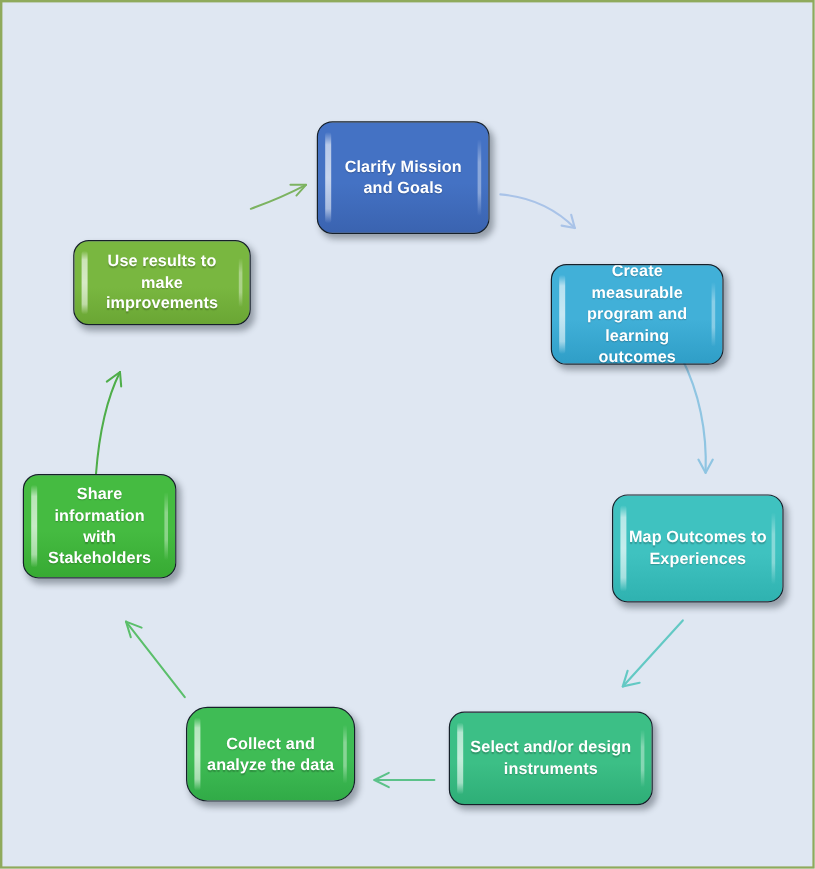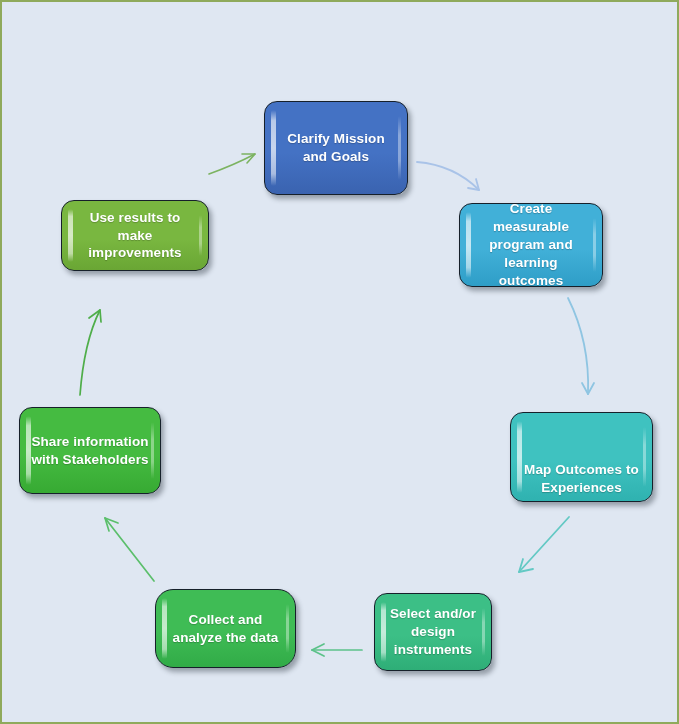--- a/index.html
+++ b/index.html
@@ -115,37 +115,37 @@
     <g fill="none" stroke="#4fae4a" stroke-width="1.7" stroke-linecap="round">
       <path d="M 78 393 Q 82 340 98 308"></path>
       <path d="M 98 308 L 87 316 M 98 308 L 99 320"></path>
     </g>
   </svg>
 
   <div class="node" style="left: 262px; top: 99px; width: 144px; height: 94px; background: linear-gradient(rgb(68, 114, 196) 0%, rgb(68, 114, 196) 55%, rgb(58, 99, 176) 100%);">
     <span>Clarify Mission and Goals</span>
   </div>
 
-  <div class="node" style="left: 457px; top: 201px; width: 144px; height: 84px; background: linear-gradient(rgb(65, 176, 216) 0%, rgb(65, 176, 216) 55%, rgb(47, 158, 199) 100%); justify-content: center;">
+  <div class="node" style="left: 457px; top: 218px; width: 144px; height: 84px; background: linear-gradient(rgb(65, 176, 216) 0%, rgb(65, 176, 216) 55%, rgb(47, 158, 199) 100%); justify-content: center;">
     <span>Create measurable program and learning outcomes</span>
   </div>
 
-  <div class="node" style="left: 508px; top: 410px; width: 143px; height: 90px; background: linear-gradient(rgb(63, 194, 192) 0%, rgb(63, 194, 192) 55%, rgb(47, 178, 176) 100%); align-items: flex-end;">
+  <div class="node" style="left: 508px; top: 410px; width: 143px; height: 90px; background: linear-gradient(rgb(63, 194, 192) 0%, rgb(63, 194, 192) 55%, rgb(47, 178, 176) 100%);">
     <span>Map Outcomes to Experiences</span>
   </div>
 
-  <div class="node" style="left: 372px; top: 591px; width: 118px; height: 78px; background: linear-gradient(rgb(60, 191, 134) 0%, rgb(60, 191, 134) 55%, rgb(46, 174, 119) 100%);">
+  <div class="node" style="left: 372px; top: 591px; width: 170px; height: 78px; background: linear-gradient(rgb(60, 191, 134) 0%, rgb(60, 191, 134) 55%, rgb(46, 174, 119) 100%);">
     <span>Select and/or design instruments</span>
   </div>
 
   <div class="node" style="left: 153px; top: 587px; width: 141px; height: 79px; background: linear-gradient(rgb(63, 188, 85) 0%, rgb(63, 188, 85) 55%, rgb(49, 171, 71) 100%); border-radius: 18px;">
     <span>Collect and analyze the data</span>
   </div>
 
-  <div class="node" style="left: 17px; top: 405px; width: 142px; height: 87px; background: linear-gradient(rgb(69, 187, 65) 0%, rgb(69, 187, 65) 55%, rgb(55, 170, 51) 100%);">
+  <div class="node" style="left: 17px; top: 393px; width: 128px; height: 87px; background: linear-gradient(rgb(69, 187, 65) 0%, rgb(69, 187, 65) 55%, rgb(55, 170, 51) 100%);">
     <span>Share information with Stakeholders</span>
   </div>
 
   <div class="node" style="left: 59px; top: 198px; width: 148px; height: 71px; background: linear-gradient(rgb(121, 183, 64) 0%, rgb(121, 183, 64) 55%, rgb(106, 166, 52) 100%);">
     <span>Use results to make improvements</span>
   </div>
 
 </div>
 
 </body></html>

